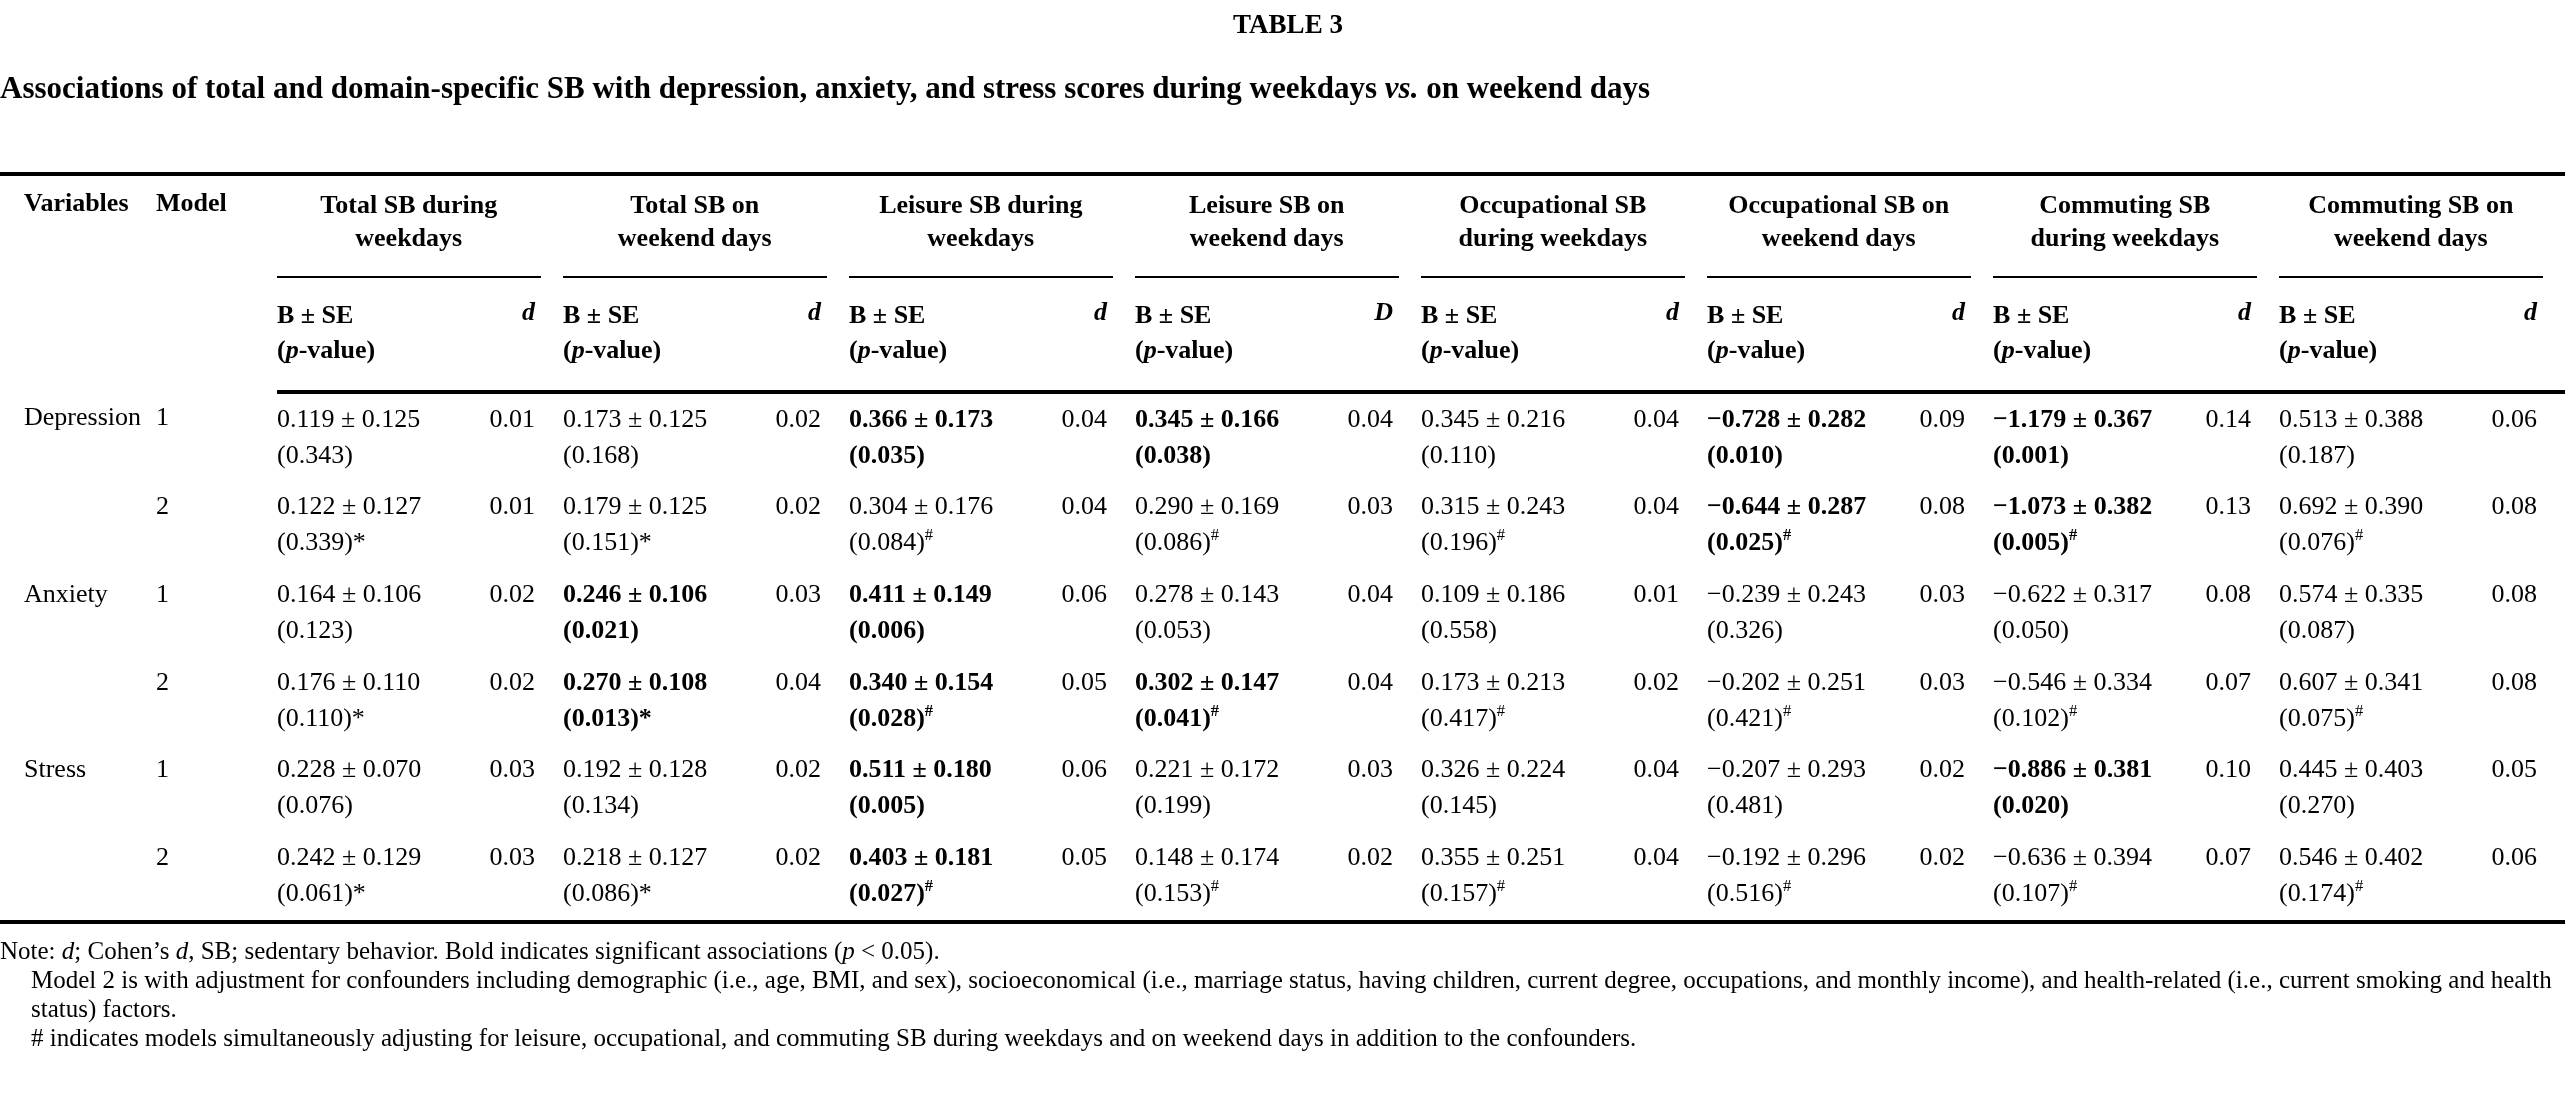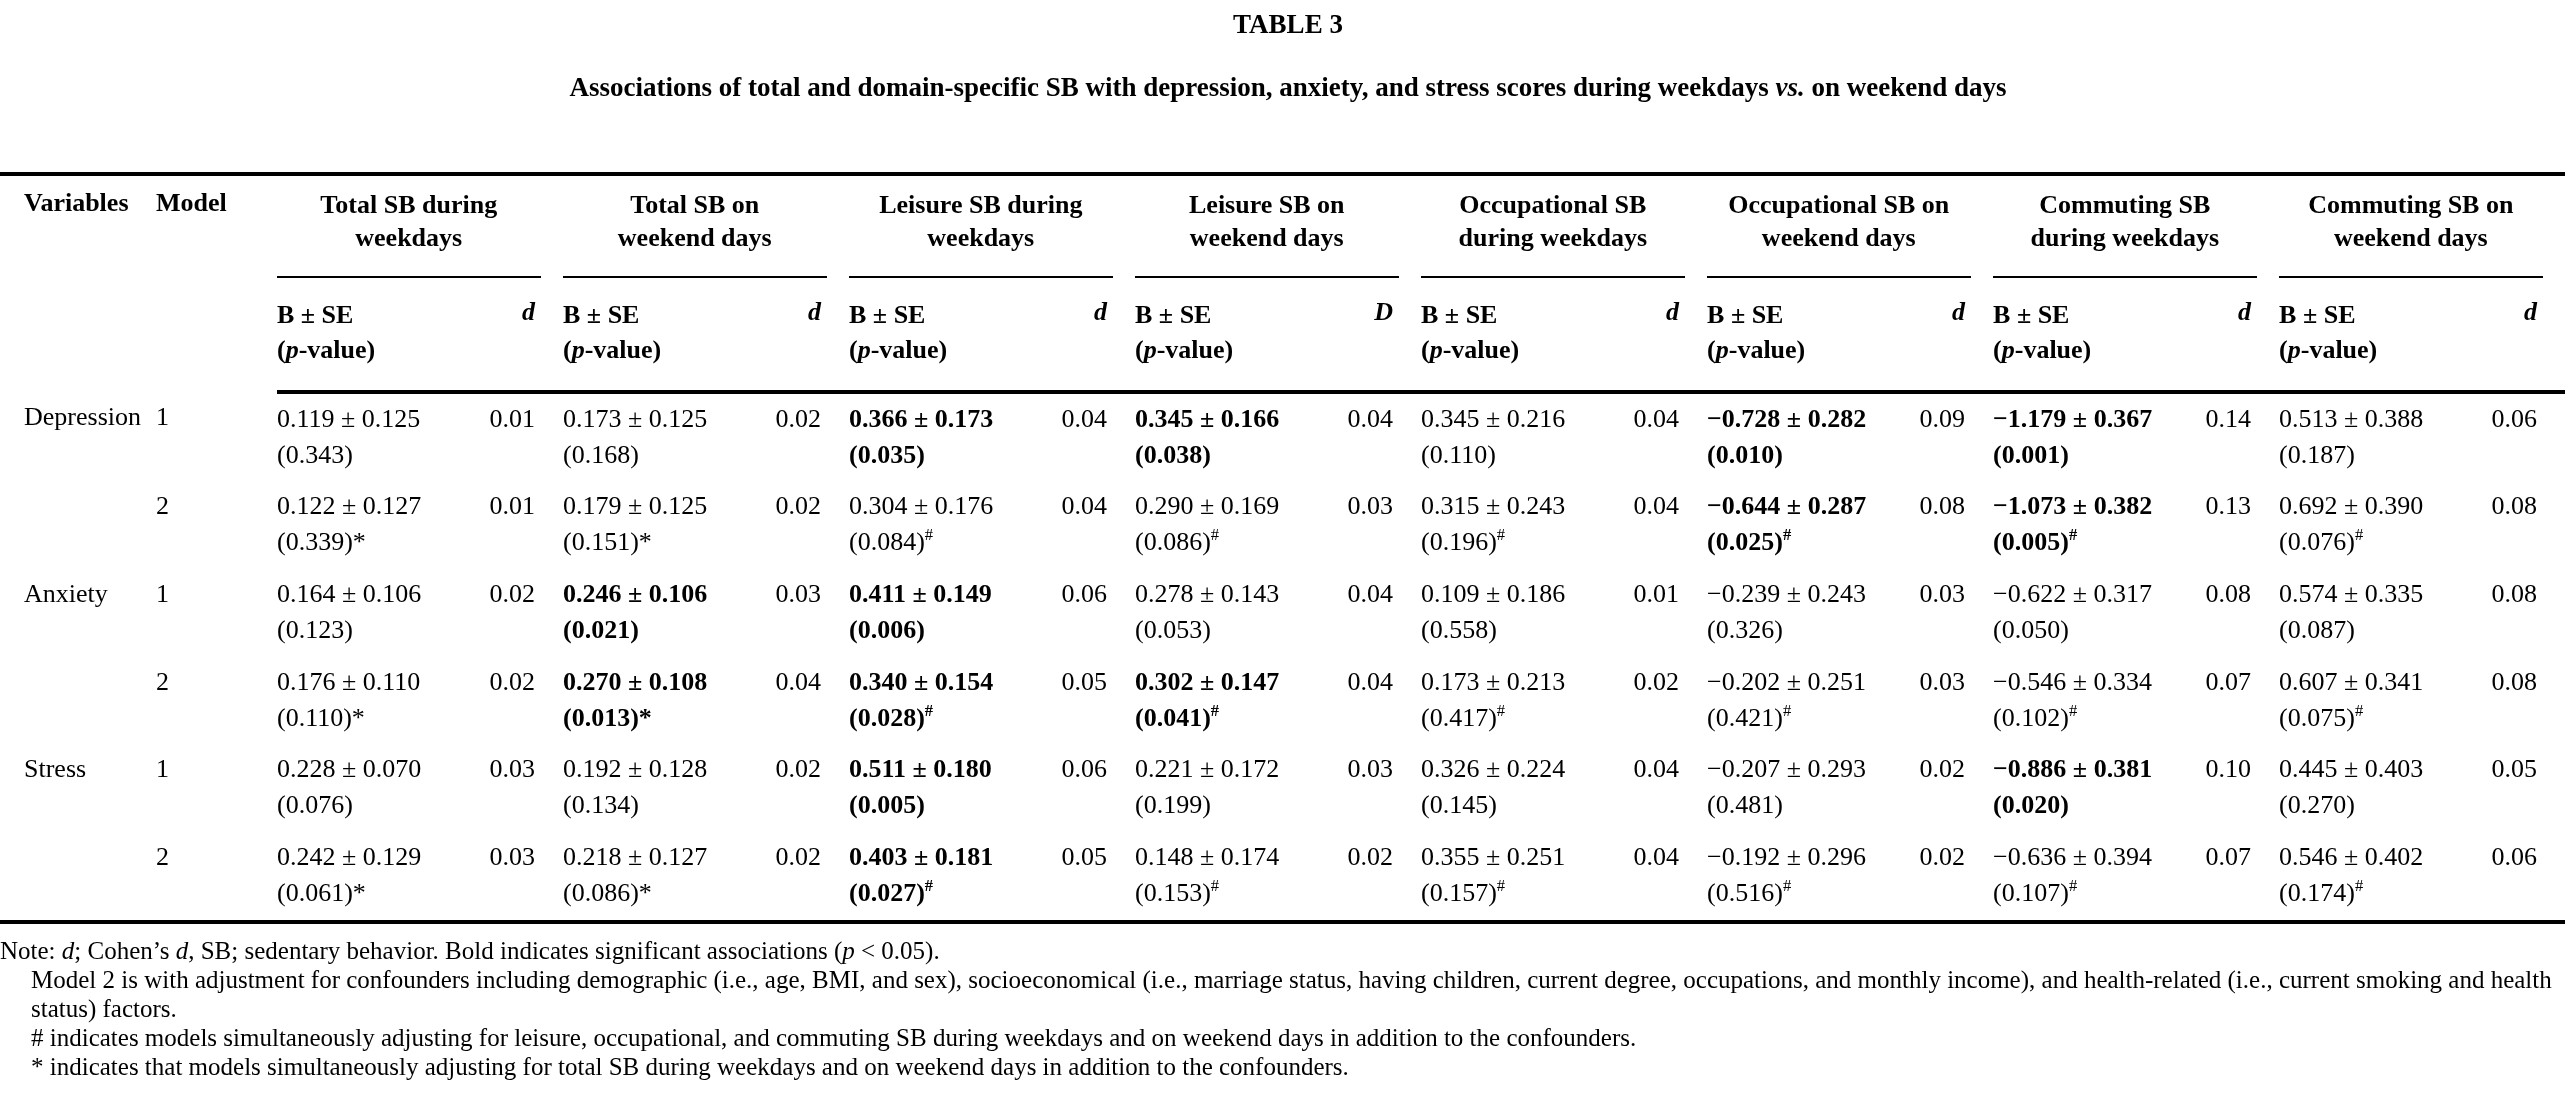--- a/index.html
+++ b/index.html
@@ -1,19 +1,19 @@
 <!DOCTYPE html>
 <html style="font-size:14px"><head>
 <meta charset="utf-8">
 <style>
   html,body{margin:0;padding:0;background:#fff;color:#000;}
   body{width:2576px;height:1095px;overflow:hidden;
        font-family:"Liberation Serif","DejaVu Serif",serif;}
   .table-number{text-align:center;font-weight:bold;font-size:27px;margin-top:8.7px;line-height:31px;}
-  .caption{text-align:center;font-weight:bold;font-size:27px;margin-top:31px;line-height:33px;}
+  .caption{text-align:left;font-weight:bold;font-size:31px;margin-top:31px;line-height:33px;}
   .caption .it{font-style:italic;}
   table{width:2308px;table-layout:fixed;border-collapse:collapse;margin-top:68px;
         border-top:4.3px solid #000;border-bottom:4.3px solid #000;font-size:26px;}
   thead th{font-weight:bold;text-align:left;vertical-align:top;padding:0;}
   th.vars{padding:12px 0 0 24px;}
   th.model{padding:12px 0 0 0;}
   th.group-h{padding-top:12px;}
   .gtitle{text-align:center;margin-right:22.5px;line-height:33px;height:66px;}
   .gl{display:block;}
   .grule{border-top:2.6px solid #000;margin-right:22.5px;margin-top:22.5px;}
@@ -430,15 +430,14 @@
         </td>
         <td class="dcell">0.06</td>
       </tr>
     </tbody>
 </table>
 
 <div class="fn">
   <div class="fn-line fn-note"><span>Note: </span><span class="it">d</span><span>; Cohen’s </span><span class="it">d</span><span>, SB; sedentary behavior. Bold indicates significant associations (</span><span class="it">p</span><span> &lt; 0.05).</span></div>
   <div class="fn-line">Model 2 is with adjustment for confounders including demographic (i.e., age, BMI, and sex), socioeconomical (i.e., marriage status, having children, current degree, occupations, and monthly income), and health-related (i.e., current smoking and health status) factors.</div>
   <div class="fn-line"># indicates models simultaneously adjusting for leisure, occupational, and commuting SB during weekdays and on weekend days in addition to the confounders.</div>
-  <div class="fn-line">* indicates that models simultaneously adjusting for total SB during weekdays and on weekend days in addition to the confounders.</div>
 </div>
 
 
 </body></html>

